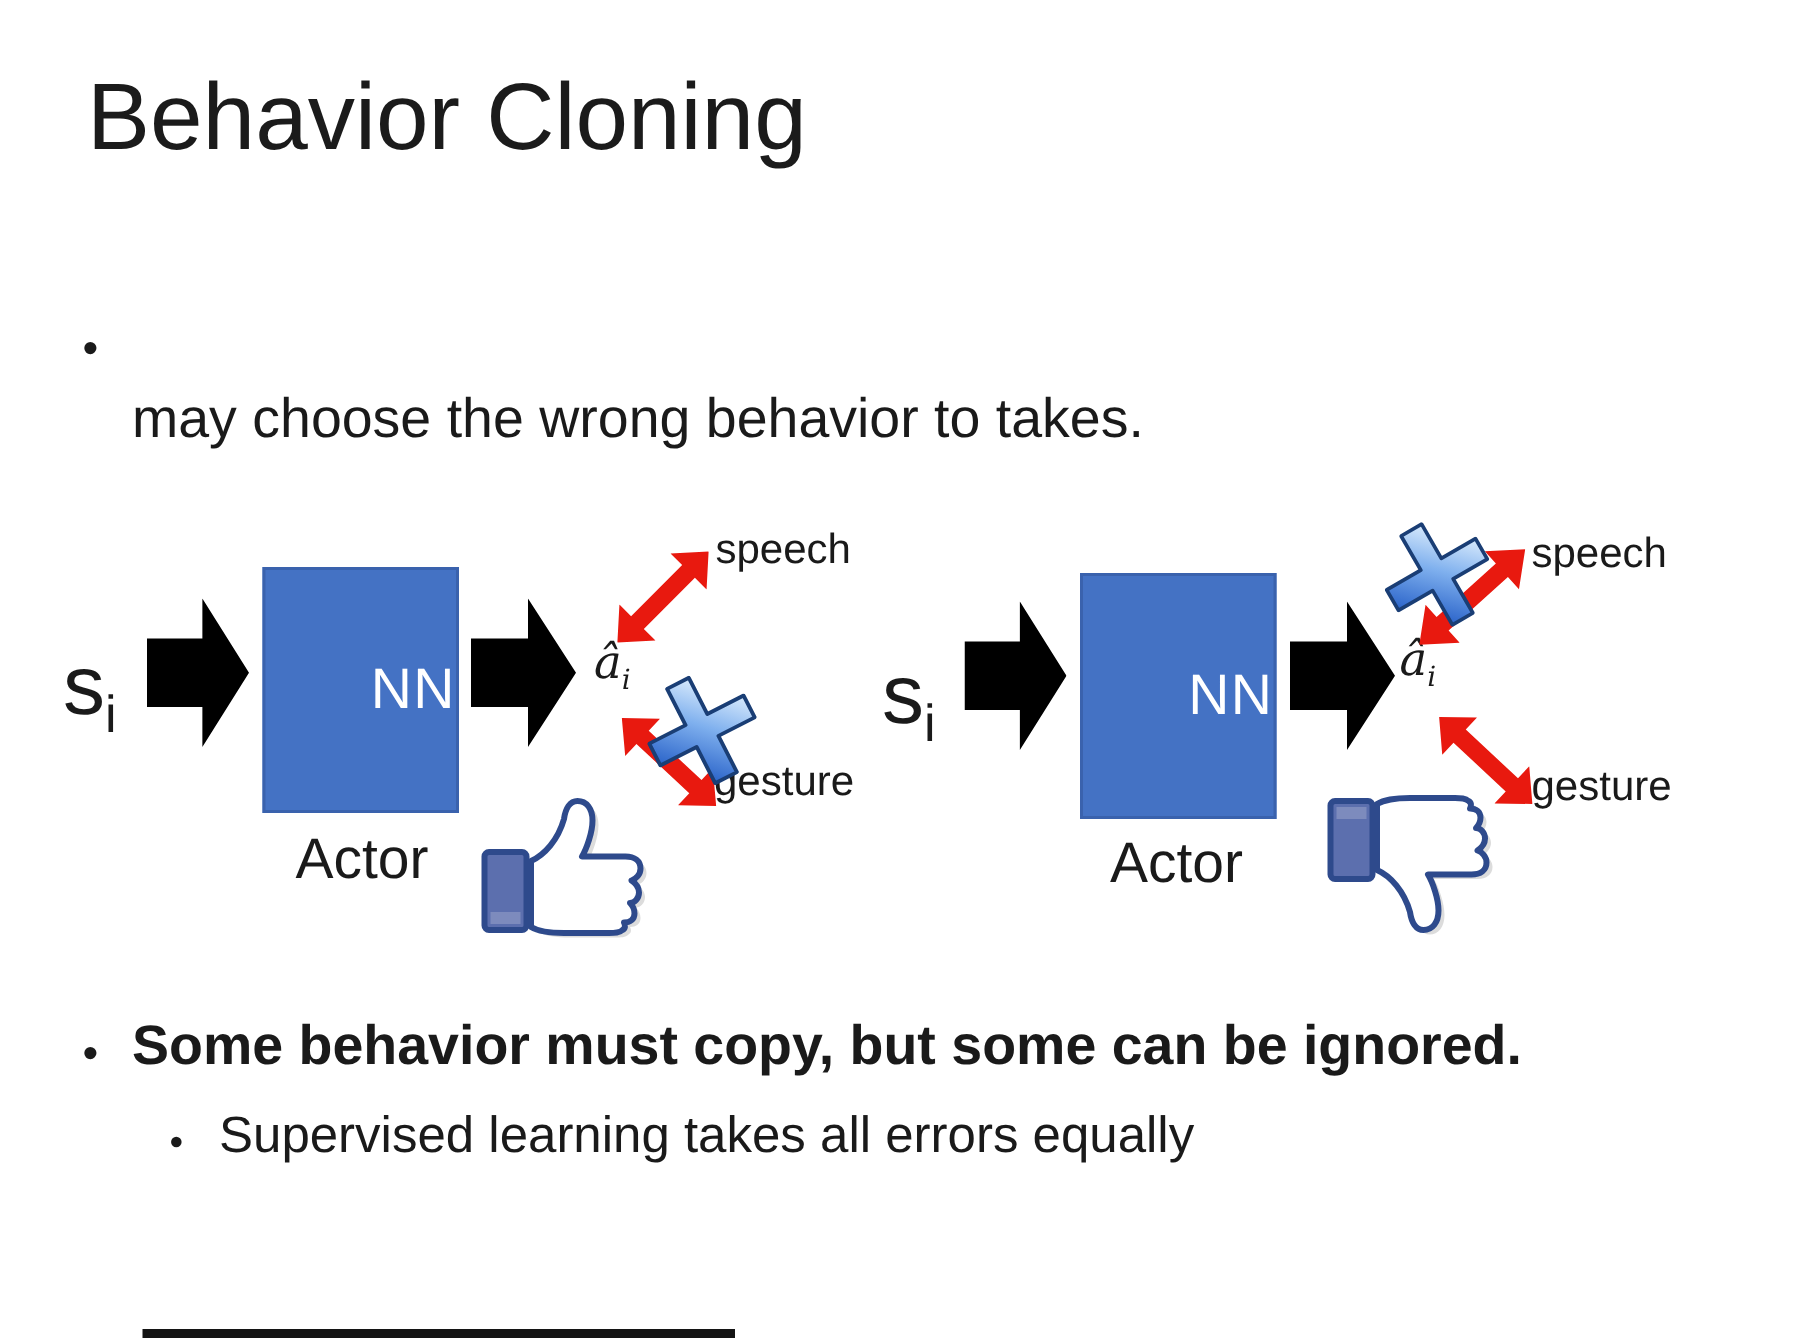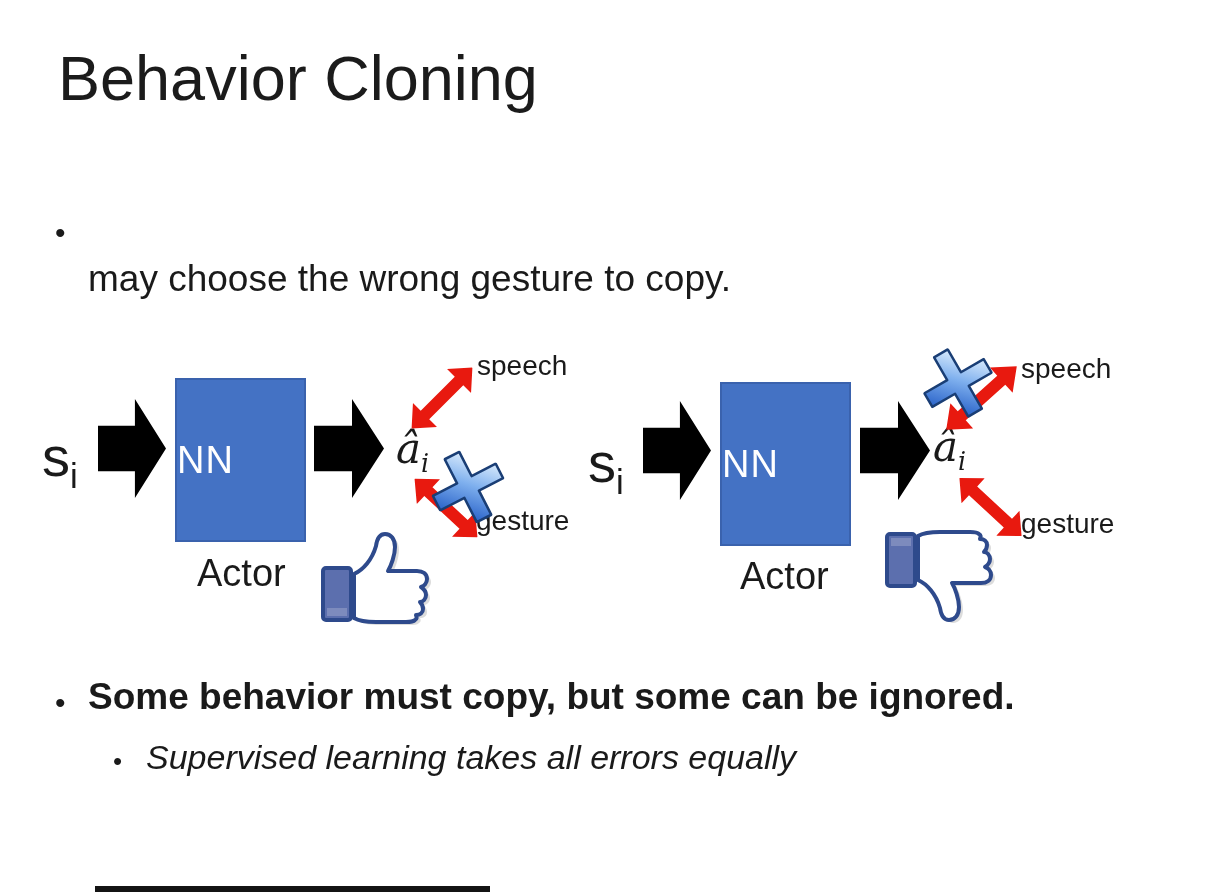--- a/index.html
+++ b/index.html
@@ -19,32 +19,32 @@
     white-space:nowrap;
   }
   .bullet-marker{font-size:30px;line-height:1;}
   .b1-marker{left:55px;top:218px;}
   .b1-line{left:88px;font-size:37px;white-space:nowrap;}
   .b1-l0{top:206px;}
   .b1-l1{top:258px;}
   .b2-marker{left:55px;top:688px;}
   .b2-text{left:88px;top:676px;font-size:37px;white-space:nowrap;font-weight:bold;}
   .sb-marker{left:113px;top:748px;font-size:26px;}
-  .sb-text{left:146px;top:738px;font-size:34px;white-space:nowrap;font-style:italic;}
+  .sb-text{left:146px;top:738px;font-size:34px;white-space:nowrap;}
 
   .sym{font-size:56px;white-space:nowrap;}
   .sym sub{font-size:62%;}
-  .out-sym{font-family:"DejaVu Serif", serif;font-style:italic;font-size:42px;white-space:nowrap;text-align:right;}
+  .out-sym{font-family:"DejaVu Serif", serif;font-style:italic;font-size:31px;white-space:nowrap;text-align:right;}
   .out-sym sub{font-size:60%;}
 
   .nn-box{
     width:131px;height:164px;
     background:#4472C4;border:2px solid #3a62ad;
     box-sizing:border-box;
-    display:flex;align-items:center;justify-content:flex-start;
+    display:flex;align-items:center;justify-content:flex-end;
     color:#ffffff;font-size:38px;letter-spacing:1px;
   }
   .actor-label{font-size:38px;white-space:nowrap;}
   .action-label{font-size:28px;white-space:nowrap;}
 
   .blk-arrow{display:block;}
   .dbl-arrow{display:block;}
   .cross{display:block;}
   .thumb{display:block;}
 
@@ -64,21 +64,21 @@
       <stop offset="100%" stop-color="#2a63c9"></stop>
     </linearGradient>
   </defs>
 </svg>
 
 <div class="slide">
 
   <div class="abs title">Behavior Cloning</div>
 
   <div class="abs bullet-marker b1-marker">•</div>
-  <div class="abs b1-line b1-l1">may choose the wrong gesture to copy.</div>
+  <div class="abs b1-line b1-l1">may choose the wrong behavior to takes.</div>
 
   <div>
     <div class="abs sym" style="left:42px;top:424px;"><span>s</span><sub>i</sub></div>
 
     <svg class="abs blk-arrow" style="left:98px;top:399px;" width="68" height="99" viewBox="0 0 70 100" preserveAspectRatio="none">
       <polygon points="0,27 38,27 38,0 70,50 38,100 38,73 0,73" fill="#000000"></polygon>
     </svg>
 
     <div class="abs nn-box" style="left:175px;top:378px;">
         <span>NN</span>

